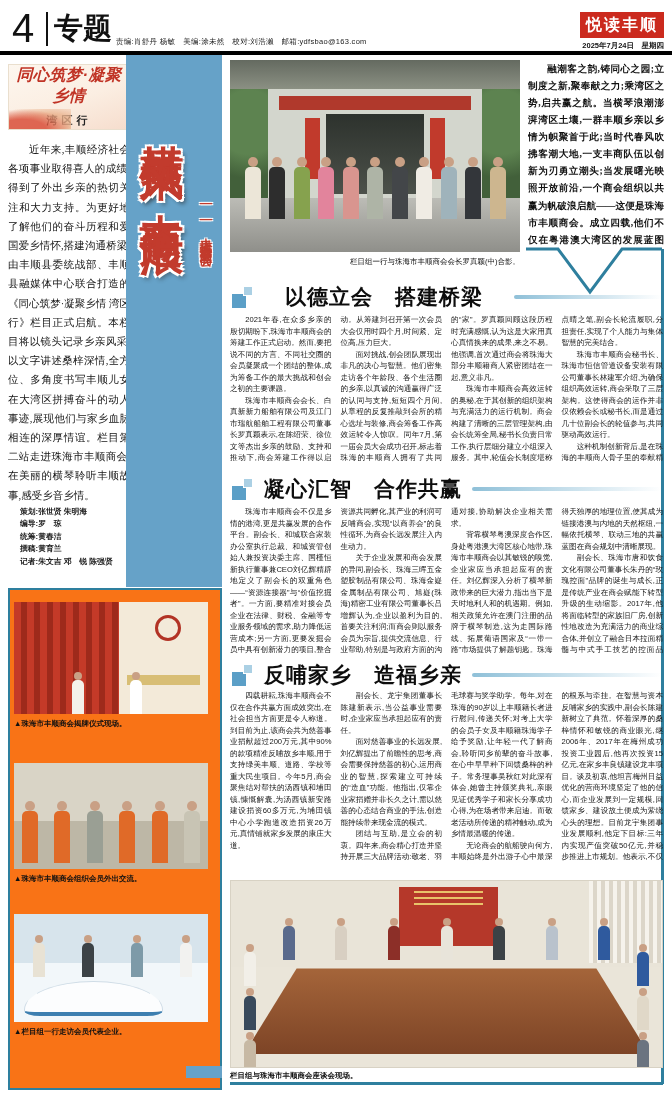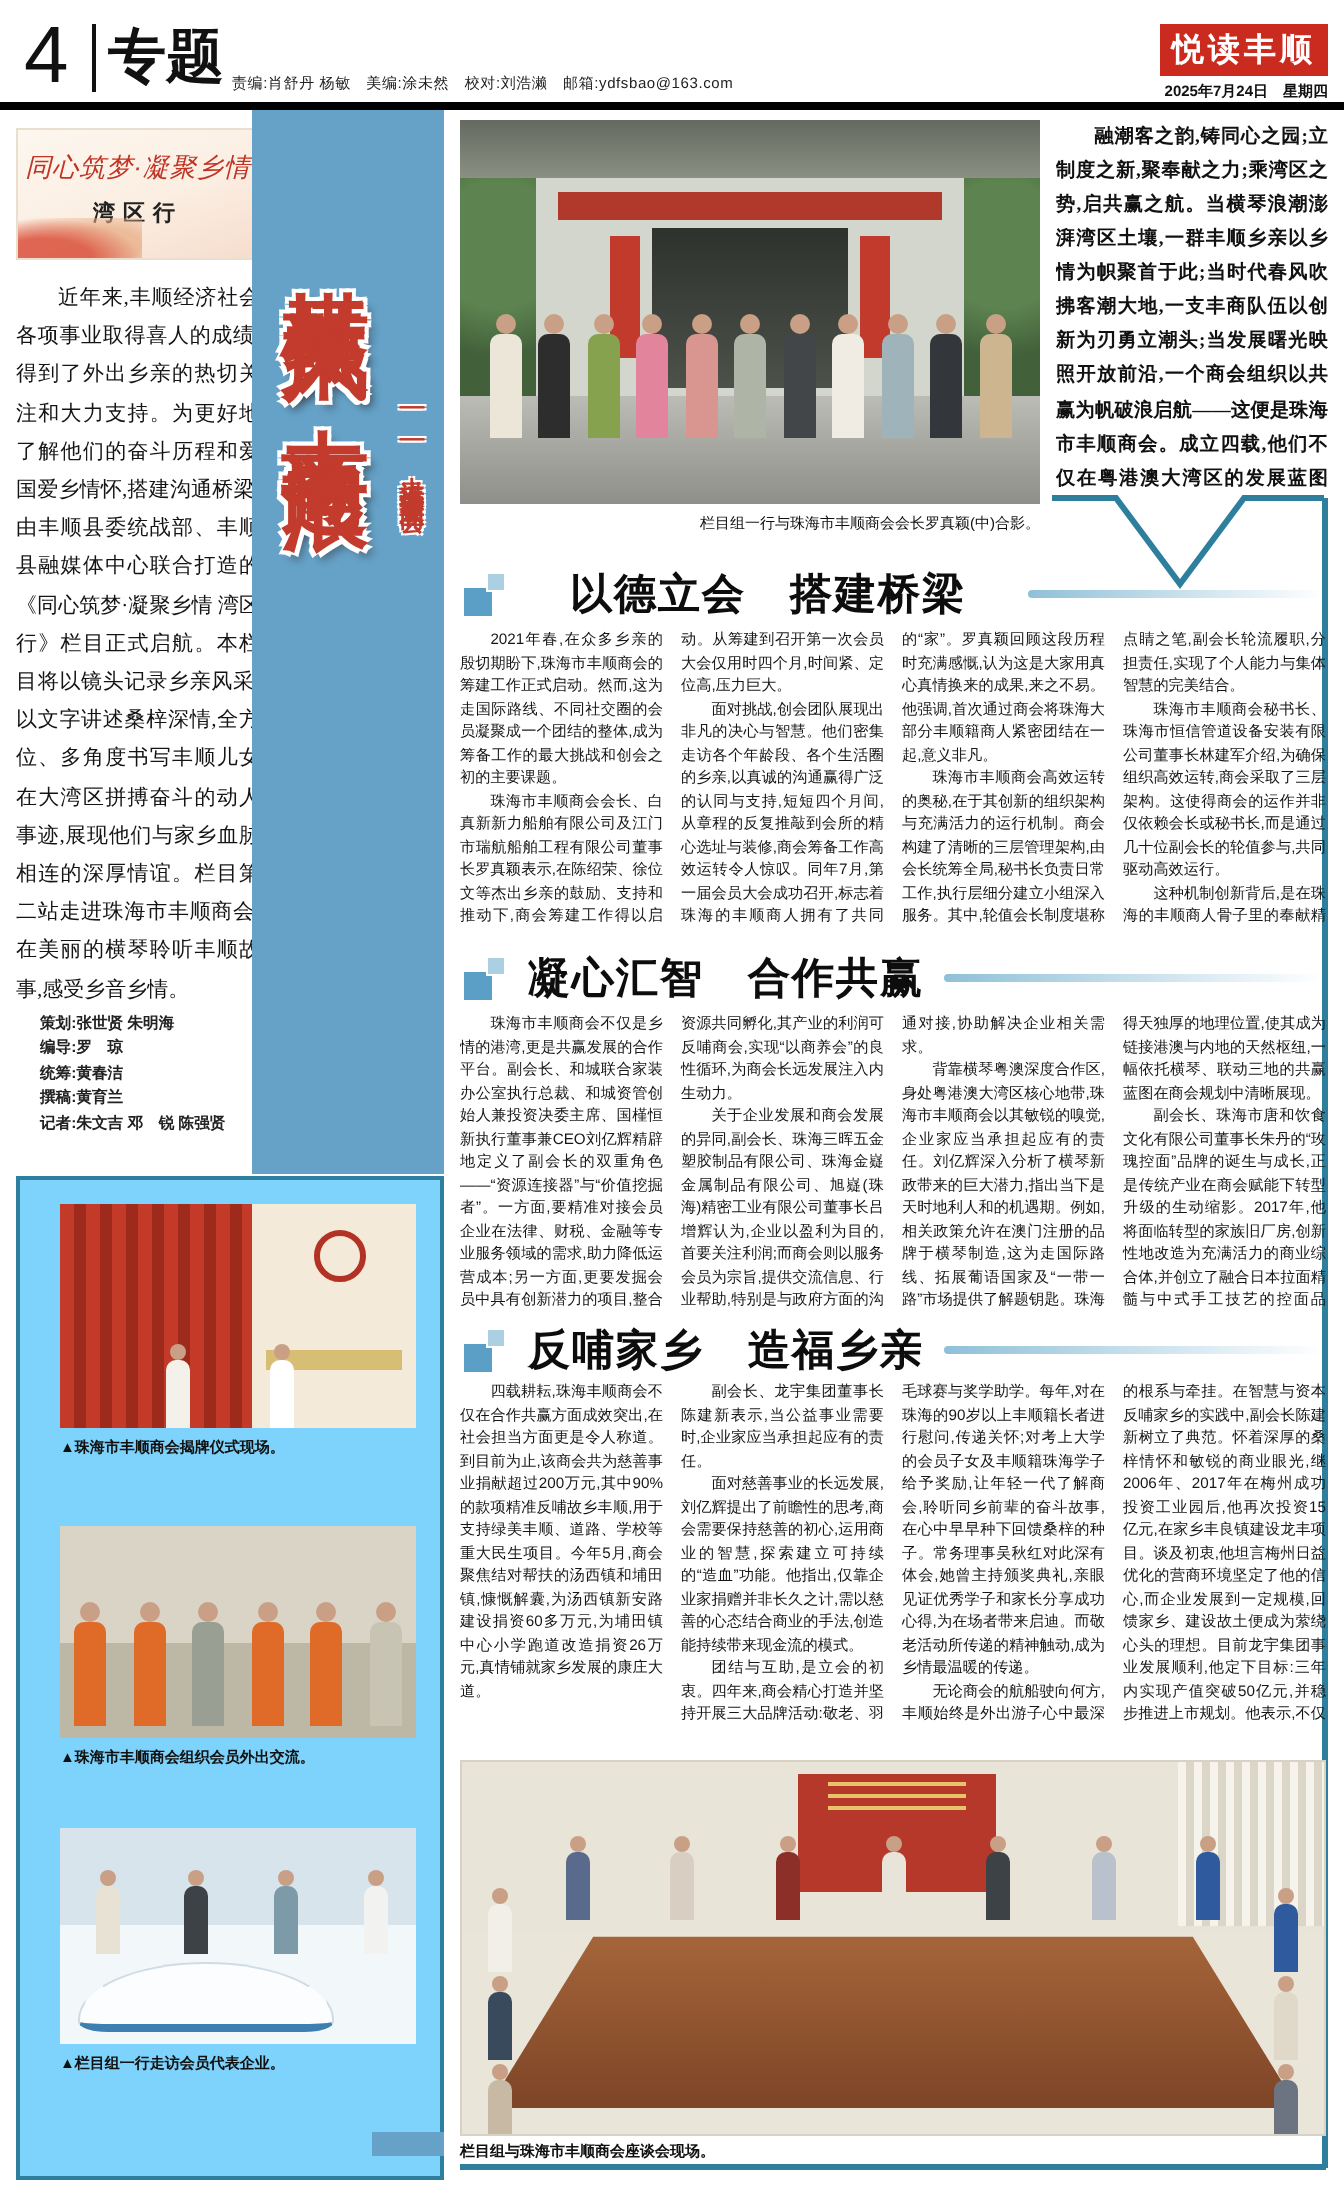--- a/index.html
+++ b/index.html
@@ -19,21 +19,21 @@
   .date-line { position:absolute; right:8px; top:41px; font-size:7.5px; font-weight:700; }
   .header-rule { position:absolute; left:0; top:51px; width:672px; height:4px; background:#000; }
 
   
   .banner { position:absolute; left:8px; top:64px; width:122px; height:66px;
     background: linear-gradient(160deg,#fdf7ef 0%, #fbeee2 55%, #f6ddcd 100%);
     border:1px solid #eadfce; overflow:hidden; }
   .banner::after { content:""; position:absolute; left:-8px; bottom:-14px; width:70px; height:34px;
     background: radial-gradient(ellipse at 30% 60%, #d8452f 0 35%, rgba(216,69,47,0) 70%),
                 radial-gradient(ellipse at 70% 40%, #e9b08a 0 30%, rgba(233,176,138,0) 70%); opacity:.8; }
-  .banner-title { position:relative; margin-top:10px; text-align:center; font-size:13px; font-weight:400;
+  .banner-title { position:relative; text-align:center; font-size:16px; font-weight:700;
     font-style:italic; color:#c03325; letter-spacing:.5px; }
   .banner-sub { position:relative; margin-top:6px; text-align:center; font-size:11px; font-weight:900; color:#222; letter-spacing:4px; }
 
   .left-intro { position:absolute; left:8px; top:140px; width:122px; height:362px;
     font-size:10.5px; line-height:1.83; text-align:justify; text-indent:2em; color:#141414;
     font-family:"Liberation Serif", serif; overflow:hidden; }
   .credits { position:absolute; left:20px; top:506px; font-size:7.8px; line-height:1.6; font-weight:700; color:#222; }
 
   
   .strip { position:absolute; left:126px; top:55px; width:96px; height:532px; background:#66a2c8; }
@@ -42,21 +42,21 @@
     font-size:44px; font-weight:900; color:#c23b2d; letter-spacing:5px;
     font-family:"DejaVu Sans", sans-serif;
     text-shadow:-2px -2px 0 #fff, 2px -2px 0 #fff, -2px 2px 0 #fff, 2px 2px 0 #fff, 3px 4px 4px rgba(40,40,40,.45); }
   .headline-sub { position:absolute; left:197px; top:196px; height:350px;
     writing-mode: vertical-rl; text-orientation: upright;
     font-size:12.5px; font-weight:900; color:#c23b2d; letter-spacing:2px;
     text-shadow:-1px -1px 0 #fff, 1px -1px 0 #fff, -1px 1px 0 #fff, 1px 1px 0 #fff; }
 
   
   .photo-box { position:absolute; left:8px; top:588px; width:214px; height:502px;
-    border:2px solid #2e7f9e; background:#7dd3fc; padding:12px 12px 0 20px; }
+    border:2px solid #2e7f9e; background:#f97316; padding:12px 12px 0 4px; }
   .lphoto { position:relative; width:100%; overflow:hidden; }
   .lcaption { font-size:7.5px; font-weight:700; margin:5px 0 0 0; color:#111; }
   .gap1 { margin-top:34px; } .gap2 { margin-top:30px; }
   .box-decor { position:absolute; right:-2px; bottom:10px; width:36px; height:12px; background:#66a2c8; }
 
   
   .ph-unveil { height:112px; background:#f3ead9; }
   .ph-unveil .curtain { position:absolute; left:0; top:0; width:54%; height:100%;
     background:repeating-linear-gradient(90deg,#c43a28 0 7px,#9e2a1b 7px 13px); }
   .ph-unveil .seal { position:absolute; right:14%; top:12%; width:26px; height:26px; border:3px solid #b23325; border-radius:50%; }
@@ -225,21 +225,21 @@
 
   <div class="sec-heading h1">
     <div class="sq">
         <div class="big"></div>
         <div class="small"></div>
       </div>
     <div class="sec-title">以德立会　搭建桥梁</div>
     <div class="sec-line"></div>
   </div>
   <div class="sec-body b1">
-    <p>2021年春,在众多乡亲的殷切期盼下,珠海市丰顺商会的筹建工作正式启动。然而,这为走国际路线、不同社交圈的会员凝聚成一个团结的整体,成为筹备工作的最大挑战和创会之初的主要课题。</p>
+    <p>2021年春,在众多乡亲的殷切期盼下,珠海市丰顺商会的筹建工作正式启动。然而,要把说不同的方言、不同社交圈的会员凝聚成一个团结的整体,成为筹备工作的最大挑战和创会之初的主要课题。</p>
     <p>珠海市丰顺商会会长、白真新新力船舶有限公司及江门市瑞航船舶工程有限公司董事长罗真颖表示,在陈绍荣、徐位文等杰出乡亲的鼓励、支持和推动下,商会筹建工作得以启动。从筹建到召开第一次会员大会仅用时四个月,时间紧、定位高,压力巨大。</p>
     <p>面对挑战,创会团队展现出非凡的决心与智慧。他们密集走访各个年龄段、各个生活圈的乡亲,以真诚的沟通赢得广泛的认同与支持,短短四个月间,从章程的反复推敲到会所的精心选址与装修,商会筹备工作高效运转令人惊叹。同年7月,第一届会员大会成功召开,标志着珠海的丰顺商人拥有了共同的“家”。罗真颖回顾这段历程时充满感慨,认为这是大家用真心真情换来的成果,来之不易。他强调,首次通过商会将珠海大部分丰顺籍商人紧密团结在一起,意义非凡。</p>
     <p>珠海市丰顺商会高效运转的奥秘,在于其创新的组织架构与充满活力的运行机制。商会构建了清晰的三层管理架构,由会长统筹全局,秘书长负责日常工作,执行层细分建立小组深入服务。其中,轮值会长制度堪称点睛之笔,副会长轮流履职,分担责任,实现了个人能力与集体智慧的完美结合。</p>
     <p>珠海市丰顺商会秘书长、珠海市恒信管道设备安装有限公司董事长林建军介绍,为确保组织高效运转,商会采取了三层架构。这使得商会的运作并非仅依赖会长或秘书长,而是通过几十位副会长的轮值参与,共同驱动高效运行。</p>
     <p>这种机制创新背后,是在珠海的丰顺商人骨子里的奉献精神。创会初期,会长罗真颖亲自带队,无数次登门拜访,与乡亲共商大计;秘书长林建军四处奔走,发挥“穿针引线”的作用;众多理事成员在繁忙的本职工作之余,无私投入大量时间与精力。面对乡亲间普遍存在的陌生感,他们一点一滴、不厌其烦地与乡亲们沟通交流,搭建起信任的桥梁,很快便让大家融合在一起,让各项工作走上了正轨。</p>
   </div>
 
   <div class="sec-heading h2">
     <div class="sq">
         <div class="big"></div>

